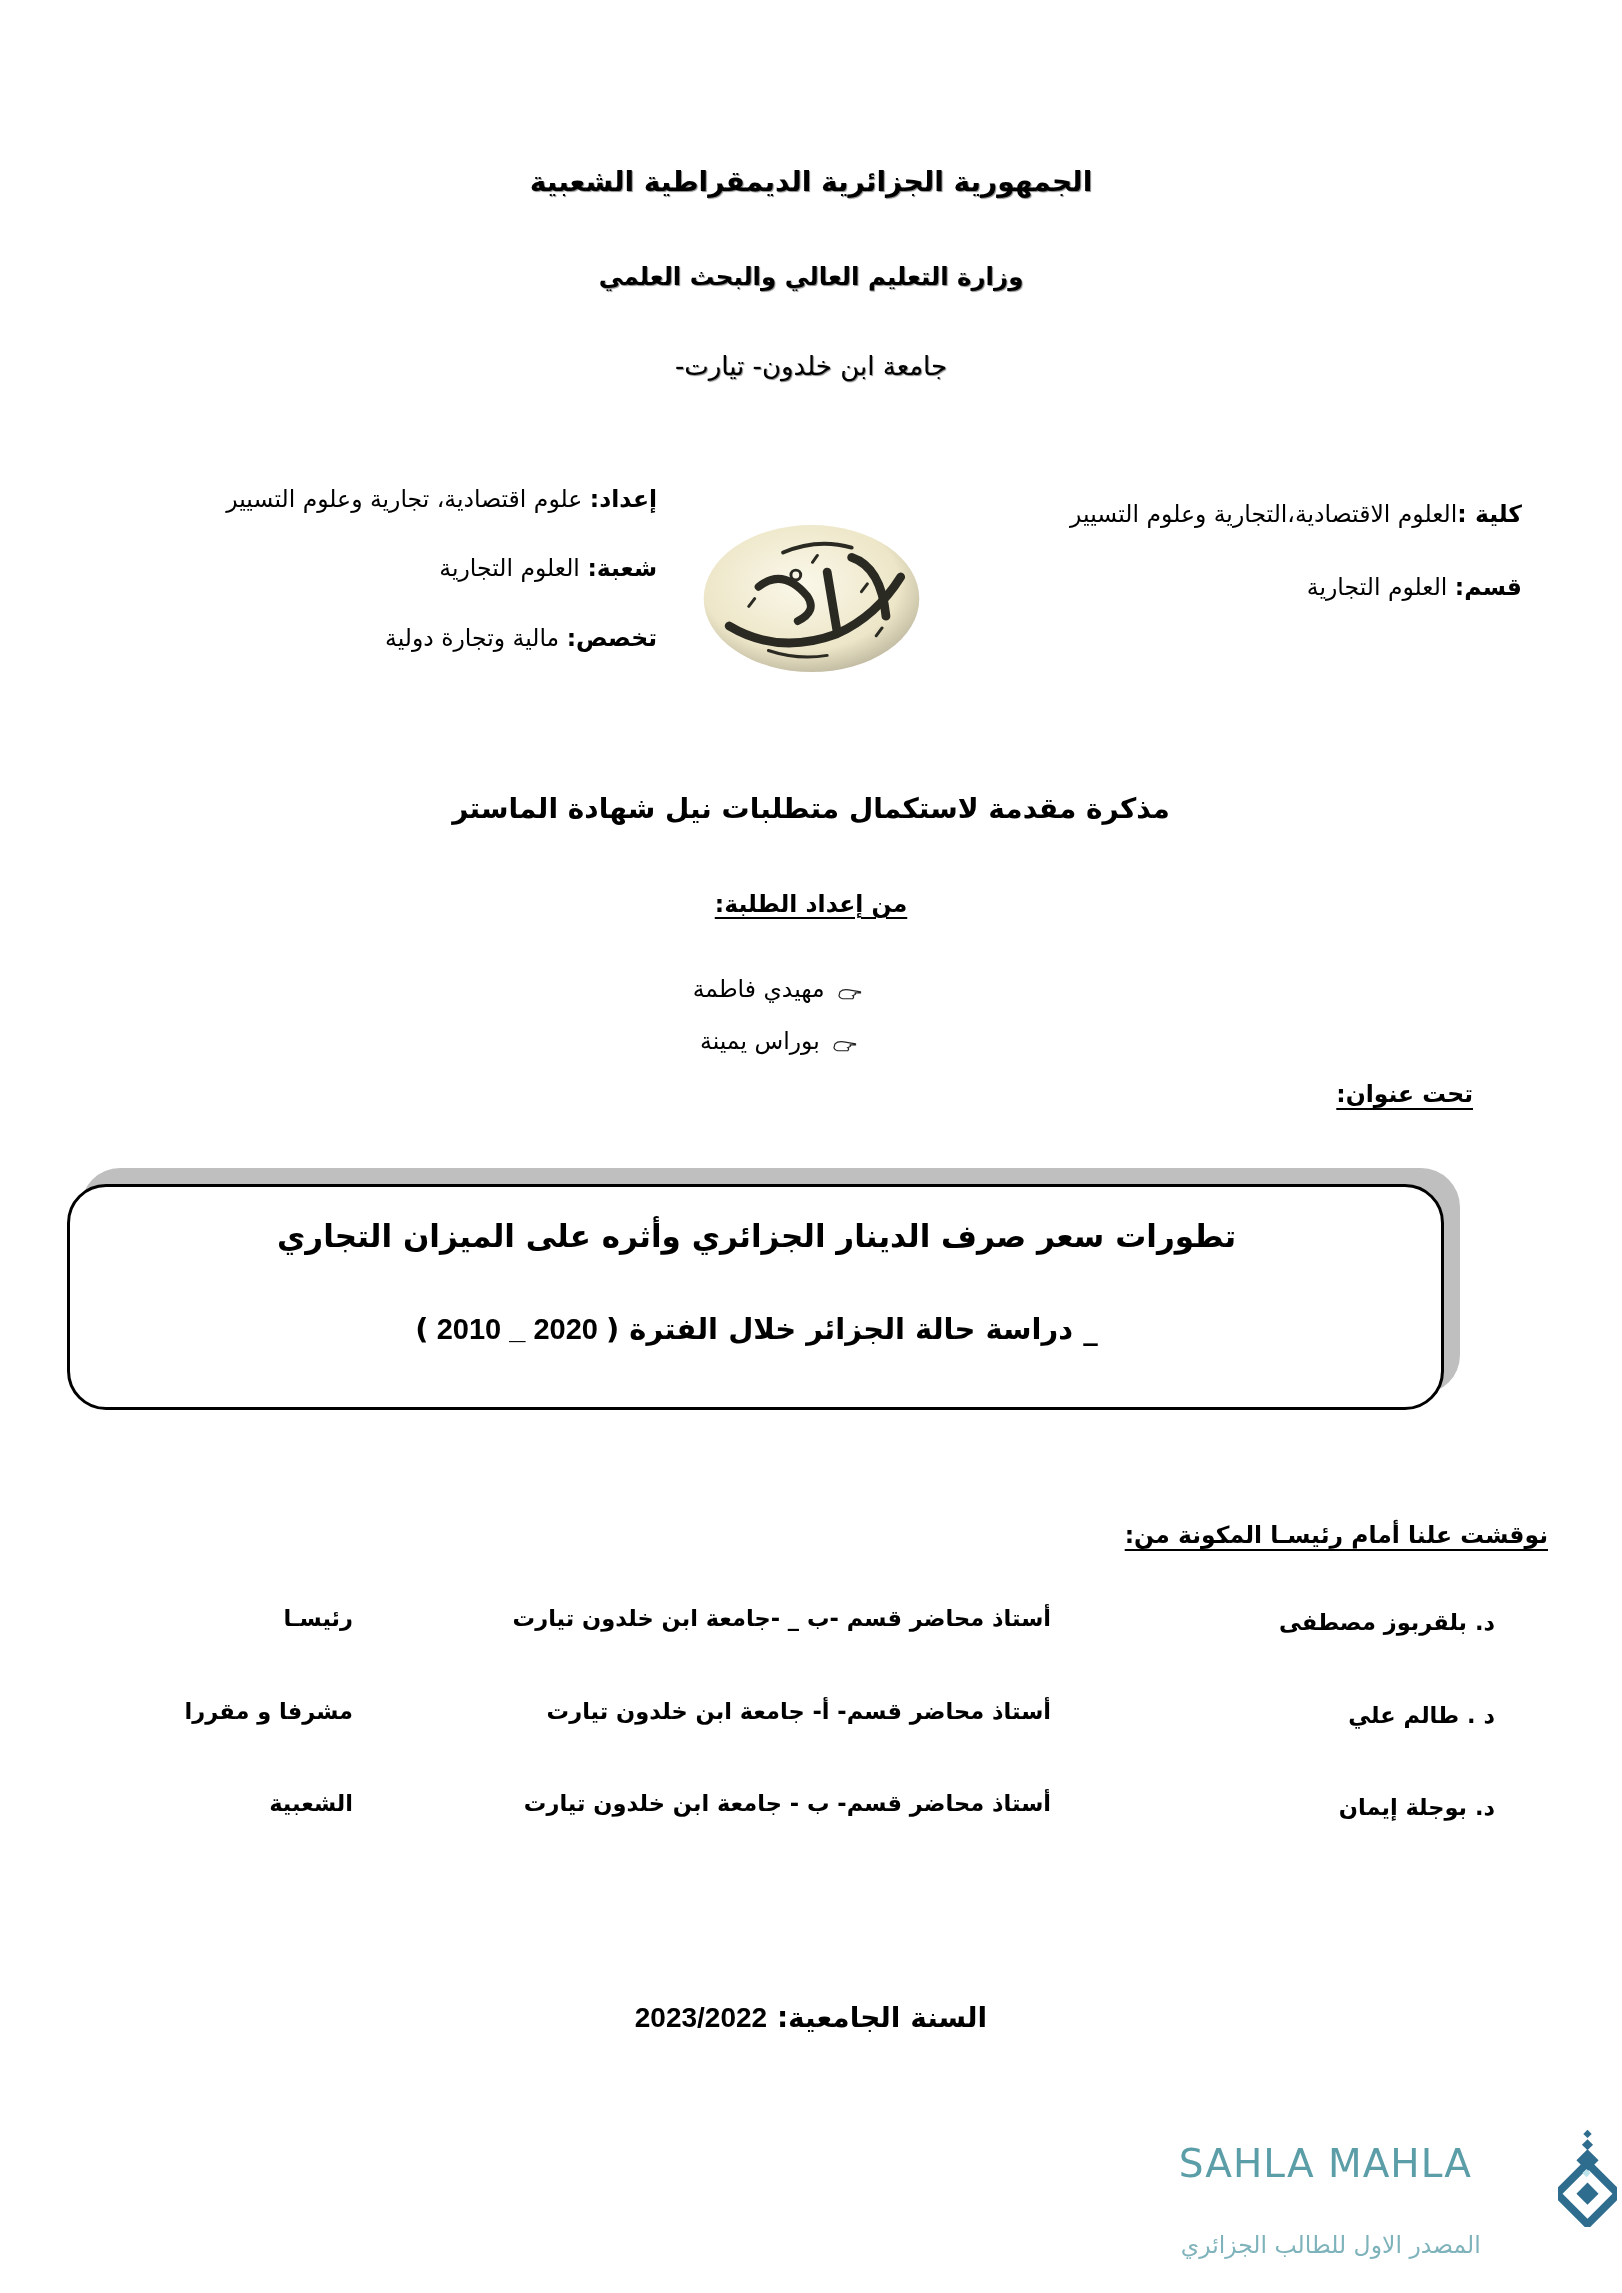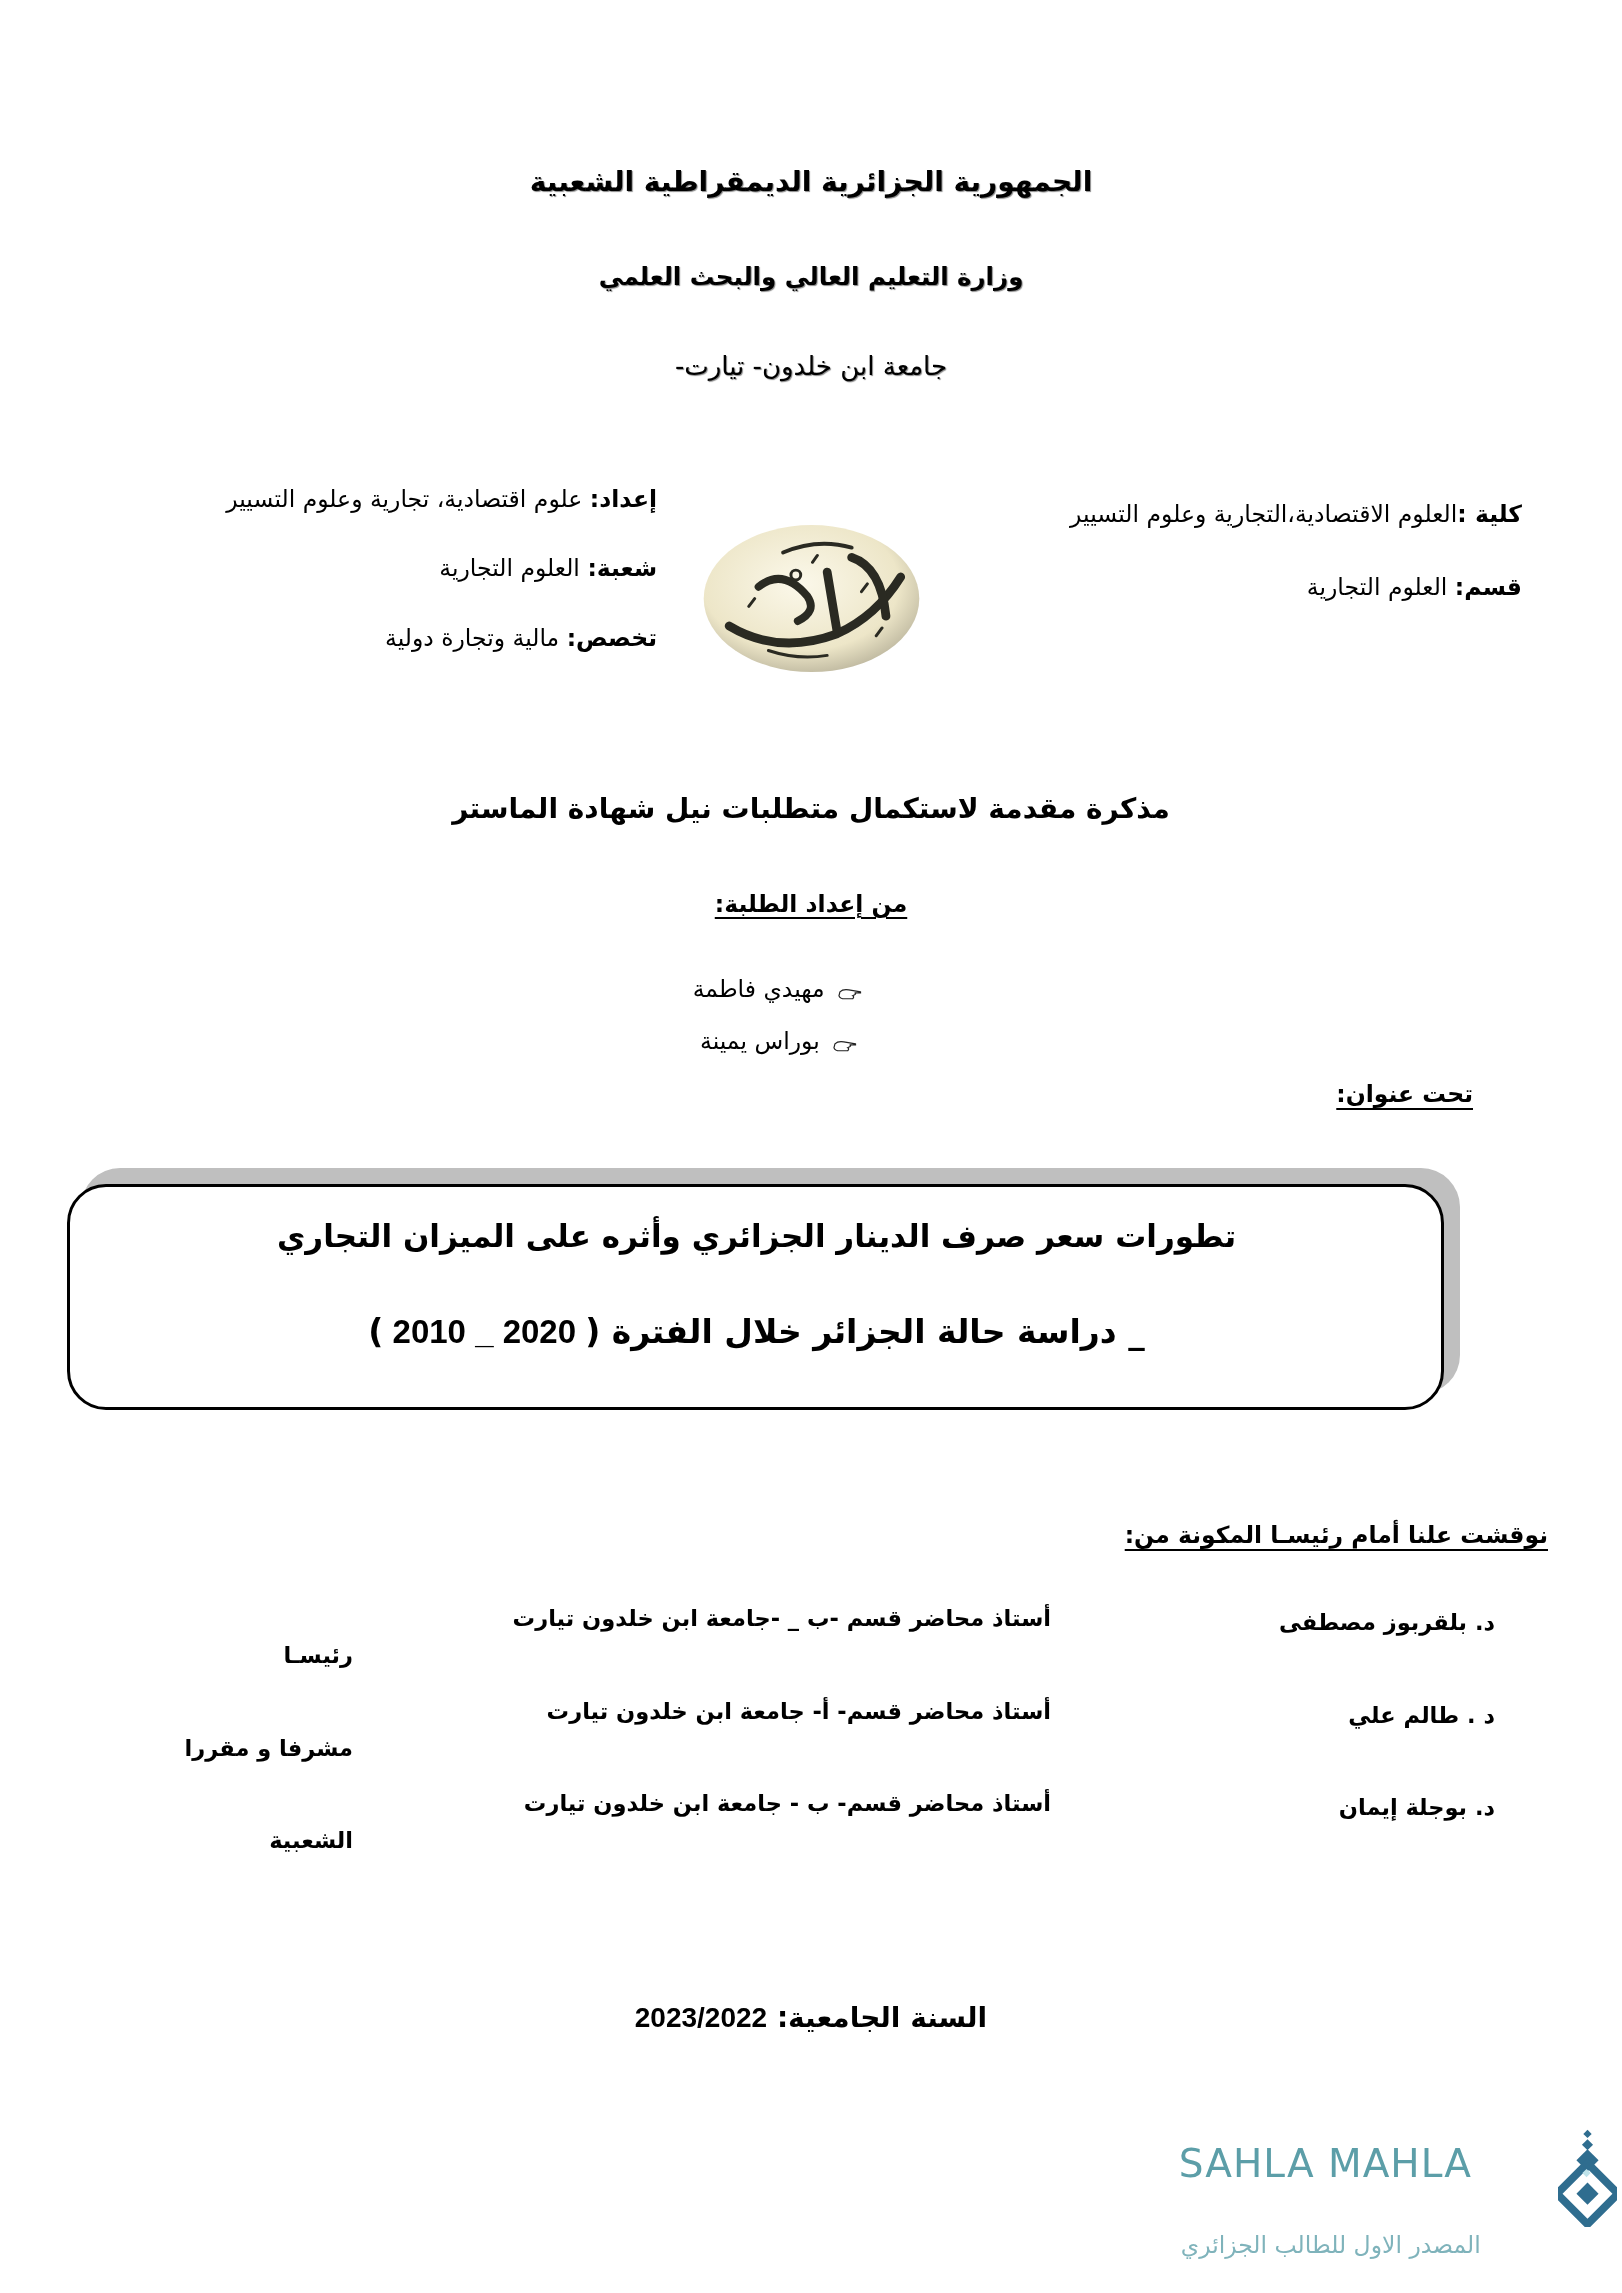--- a/index.html
+++ b/index.html
@@ -35,29 +35,29 @@
     
     .box-shadow {
       position: absolute; left: 81px; top: 1168px; width: 1379px; height: 226px;
       background: #bfbfbf; border-radius: 39px;
     }
     .box {
       position: absolute; left: 67px; top: 1184px; width: 1371px; height: 220px;
       background: #fff; border: 3.9px solid #000; border-radius: 39px;
     }
     .t1 { top: 1218px; font-size: 31px; font-weight: bold; }
-    .t2 { top: 1312px; font-size: 33px; font-weight: bold; }
+    .t2 { top: 1312px; font-size: 29px; font-weight: bold; }
     .t1, .t2 { left: 67px; width: 1379px; text-align: center; }
 
     .committee-head { top: 1521px; right: 74px; font-size: 23.5px; font-weight: bold; text-decoration: underline; text-underline-offset: 5.9px; }
 
     .row { font-size: 22.5px; font-weight: bold; }
     .c-name { right: 127px; }
     .c-rank { right: 571px; }
-    .c-role { right: 1269px; margin-top: 37px; }
+    .c-role { right: 1269px; }
 
     .year { top: 2001px; font-size: 28px; font-weight: bold; }
 
     
     .wm { left: 1171px; top: 2127px; width: 421px; height: 108px; }
     .wm-text { position: absolute; left: 7.8px; top: 13.7px; font-family: "DejaVu Sans", sans-serif; font-size: 39px; color: #5c9ea8; letter-spacing: 1px; direction: ltr; }
     .wm-sub { position: absolute; left: 9.8px; top: 59px; font-size: 23.5px; color: #7fb3bb; direction: rtl; margin-top: 45px; }
     .wm-icon { position: absolute; left: 387px; top: 2px; width: 59px; height: 98px; }
   </style>
 </head>

